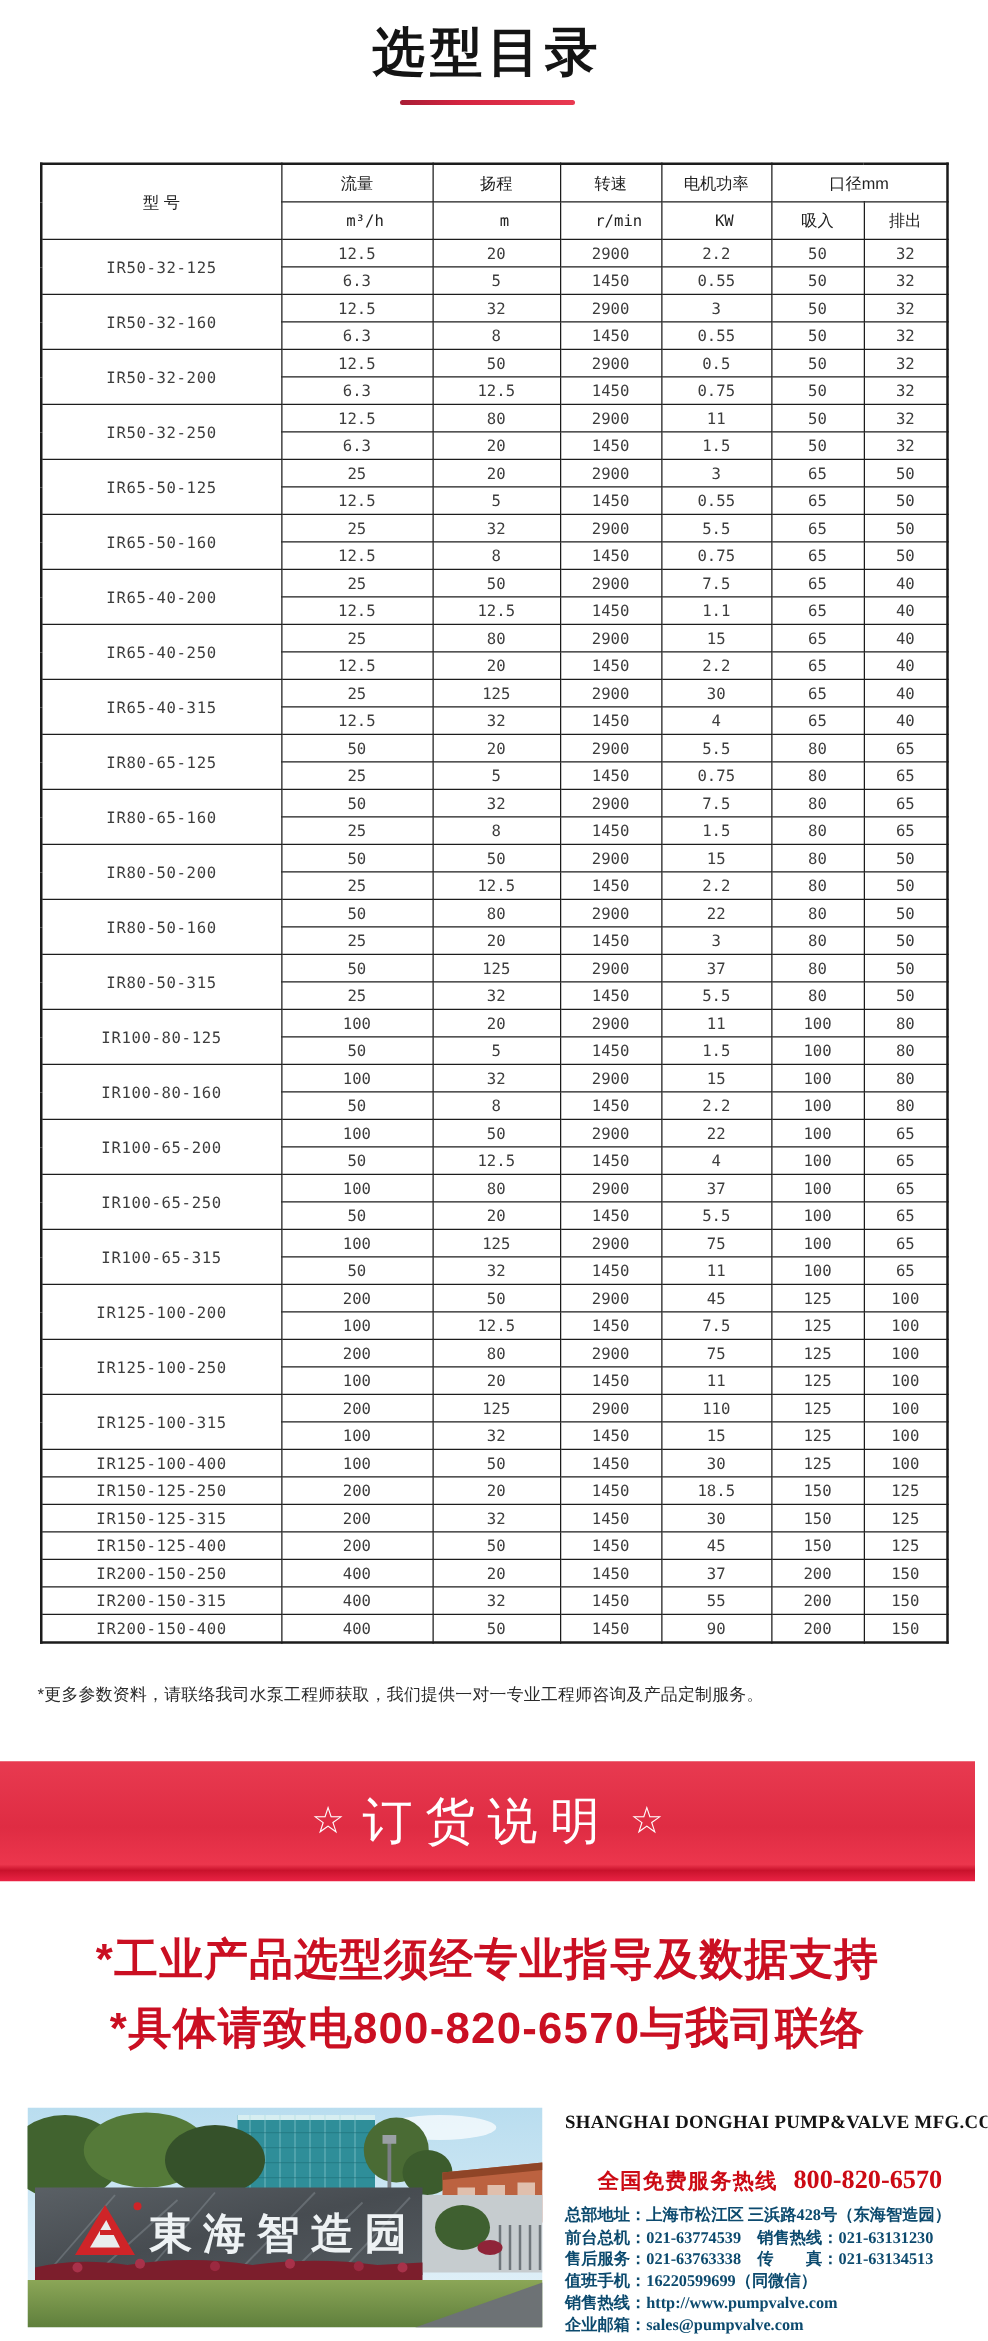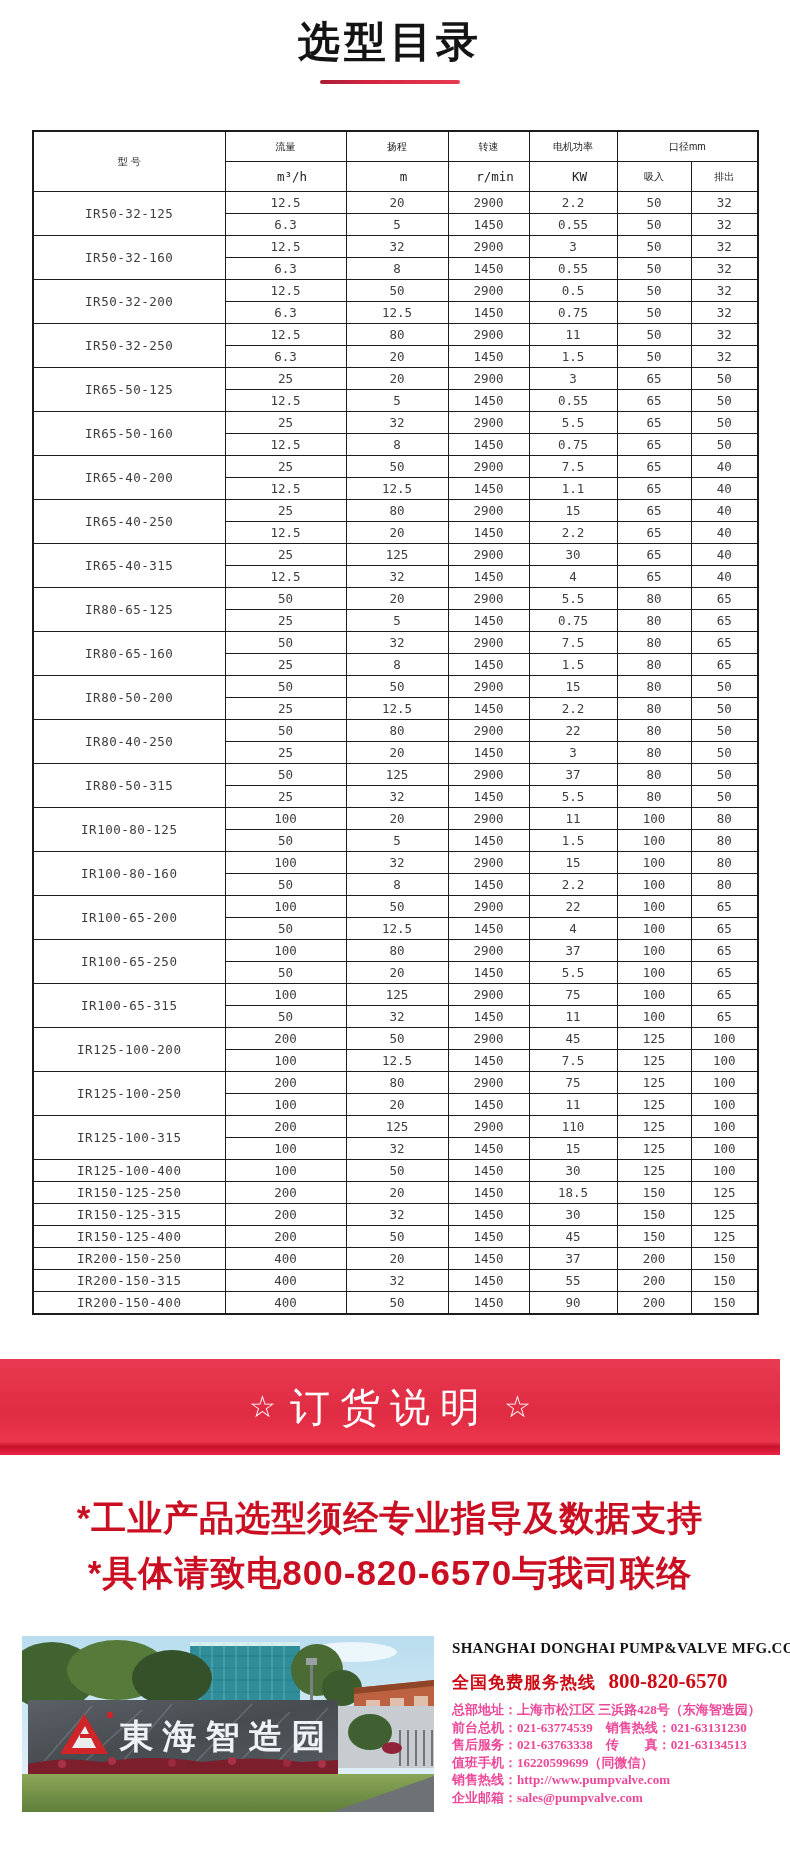--- a/index.html
+++ b/index.html
@@ -10,21 +10,21 @@
   .page-title{margin:14px 0 0;text-align:center;font-size:42px;font-weight:700;
     letter-spacing:4px;color:#141414;font-family:"Liberation Sans",sans-serif;}
   .title-underline{width:140px;height:4px;margin:10px auto 0;border-radius:2px;
     background:linear-gradient(90deg,#a81d35 0%,#d42440 35%,#e93a51 100%);}
 
   
   table.sel{border-collapse:collapse;margin:46px 0 0 32px;width:725px;table-layout:fixed;
     border:2px solid #1c1c1c;}
   table.sel th,table.sel td{border:1px solid #1c1c1c;text-align:center;vertical-align:middle;
     padding:0;overflow:hidden;white-space:nowrap;}
-  table.sel thead th{height:29px;font-size:10px;font-weight:400;color:#222;}
+  table.sel thead th{height:29px;font-size:13px;font-weight:400;color:#222;}
   table.sel thead th.unit{font-family:"DejaVu Sans Mono",monospace;font-size:12.5px;padding-left:13px;}
   table.sel tbody td{height:21px;font-size:12.5px;color:#3d3d3d;
     font-family:"DejaVu Sans Mono",monospace;}
   table.sel tbody td.model{font-size:12.5px;letter-spacing:0.5px;}
 
   
   .footnote{margin:32px 0 0 30px;font-size:13.5px;color:#2b2b2b;letter-spacing:0.2px;}
 
   
   .banner{margin-top:44px;height:96px;width:100%;
@@ -38,26 +38,26 @@
   .notices p{margin:0;font-size:35px;font-weight:700;color:#ca0f22;letter-spacing:1px;line-height:1.2;}
   .notices p + p{margin-top:13px;}
 
   
   .company{margin-top:42px;padding-left:22px;display:flex;align-items:flex-start;}
   .photo{flex:0 0 412px;height:176px;display:block;}
   .info{margin-left:18px;flex:1;min-width:0;}
   .co-name{font-size:25px;font-weight:700;color:#111;letter-spacing:1px;white-space:nowrap;line-height:1.1;margin-top:2px;}
   .co-en{font-family:"Liberation Serif",serif;font-weight:700;font-size:15px;color:#141414;
     letter-spacing:0.3px;white-space:nowrap;margin-top:4px;}
-  .hotline{margin-top:12px;white-space:nowrap;}
+  .hotline{margin-top:24px;white-space:nowrap;text-align:center;}
   .hotline .hl-label{font-size:17px;font-weight:700;color:#cc0a14;letter-spacing:1px;}
   .hotline .hl-number{font-size:21px;font-weight:700;color:#cc0a14;
     font-family:"Liberation Serif",serif;margin-left:8px;}
   .contacts{margin-top:7px;}
-  .contact-line{font-family:"Liberation Serif",serif;font-size:13px;font-weight:700;color:#ec4899;
+  .contact-line{font-family:"Liberation Serif",serif;font-size:13px;font-weight:700;color:#0c4a6e;
     line-height:17.5px;white-space:nowrap;}
   .contact-line .pair2{margin-left:13px;}
 </style>
 </head>
 <body>
 
 <div class="page">
 
   <h1 class="page-title">选型目录</h1>
   <div class="title-underline"></div>
@@ -289,21 +289,21 @@
         </tr>
         <tr>
           <td>25</td>
           <td>12.5</td>
           <td>1450</td>
           <td>2.2</td>
           <td>80</td>
           <td>50</td>
         </tr>
         <tr>
-          <td rowspan="2" class="model">IR80-40-250</td>
+          <td rowspan="2" class="model">IR80-50-160</td>
           <td>50</td>
           <td>80</td>
           <td>2900</td>
           <td>22</td>
           <td>80</td>
           <td>50</td>
         </tr>
         <tr>
           <td>25</td>
           <td>20</td>
@@ -524,20 +524,21 @@
           <td>400</td>
           <td>50</td>
           <td>1450</td>
           <td>90</td>
           <td>200</td>
           <td>150</td>
         </tr>
       </tbody>
   </table>
 
+  <p class="footnote">*更多参数资料，请联络我司水泵工程师获取，我们提供一对一专业工程师咨询及产品定制服务。</p>
 
   <div class="banner">
     <span class="star">☆</span>
     <span class="banner-title">订货说明</span>
     <span class="star">☆</span>
   </div>
 
   <div class="notices">
     <p>*工业产品选型须经专业指导及数据支持</p>
     <p>*具体请致电800-820-6570与我司联络</p>

